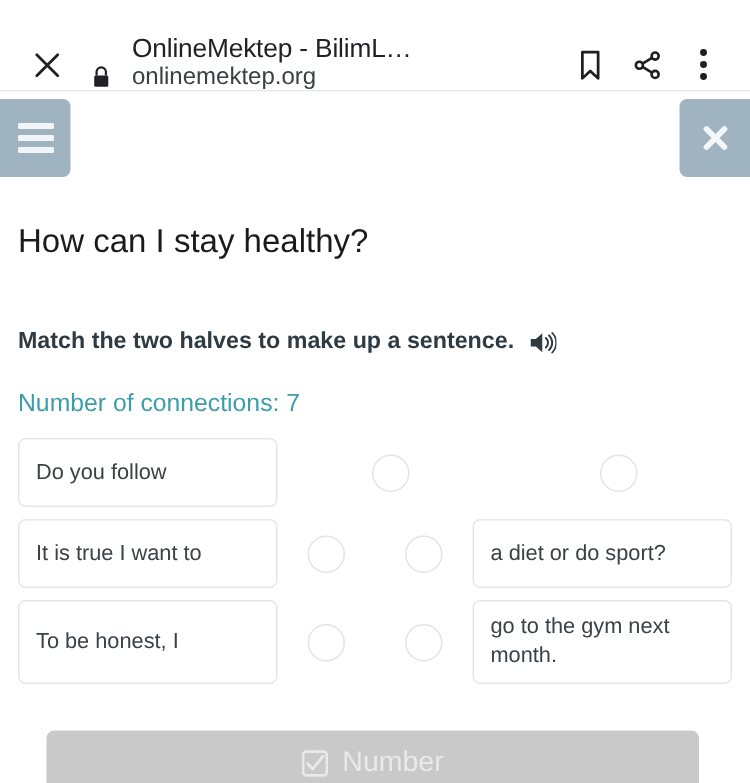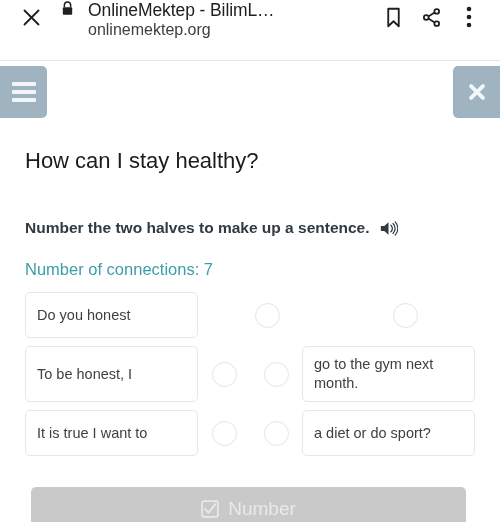--- a/index.html
+++ b/index.html
@@ -12,21 +12,21 @@
     font-family: "Liberation Sans", sans-serif;
   }
 
   
   .browser-bar {
     position: relative;
     height: 61px;
     background: #ffffff;
     border-bottom: 1px solid #e6e6e6;
     display: flex;
-    align-items: flex-start;
+    align-items: flex-end;
     padding: 0 14px;
   }
   .bb-close {
     width: 34px; height: 34px;
     flex: 0 0 34px;
     display: flex; align-items: center; justify-content: center;
     cursor: pointer;
   }
   .bb-lock {
     flex: 0 0 22px;
@@ -93,21 +93,21 @@
   .burger-lines { width: 24px; }
   .burger-lines i {
     display: block;
     height: 4px;
     background: #f2f5f7;
     border-radius: 1px;
     margin: 4px 0;
   }
 
   
-  .content { padding: 0 25px; }
+  .content { padding: 0 12px; }
 
   .q-title {
     font-size: 22px;
     color: #1b1b1b;
     line-height: 28px;
     font-weight: 400;
     margin-top: 24px;
   }
 
   .instruction-row {
@@ -263,65 +263,65 @@
       <path d="M5.5 5.5 L18.5 18.5 M18.5 5.5 L5.5 18.5" stroke="#f4f7f9" stroke-width="4.2" fill="none" stroke-linecap="round"></path>
     </svg>
   </button>
 </div>
 
 <div class="content">
 
   <h1 class="q-title">How can I stay healthy?</h1>
 
   <div class="instruction-row">
-    <div class="instruction">Number the two halves to make up a sentence.</div>
+    <div class="instruction">Match the two halves to make up a sentence.</div>
     <span class="speaker-icon">
       <svg width="19" height="17" viewBox="0 0 22 20">
         <path d="M2 7 H6 L11 2.6 V17.4 L6 13 H2 Z" fill="#2f3a42"></path>
         <path d="M13.8 6.2 a5 5 0 0 1 0 7.6" stroke="#2f3a42" stroke-width="1.5" fill="none" stroke-linecap="round"></path>
         <path d="M16.3 4.2 a8 8 0 0 1 0 11.6" stroke="#2f3a42" stroke-width="1.5" fill="none" stroke-linecap="round"></path>
         <path d="M18.8 2.3 a11 11 0 0 1 0 15.4" stroke="#2f3a42" stroke-width="1.3" fill="none" stroke-linecap="round"></path>
       </svg>
     </span>
   </div>
 
   <div class="connections">Number of connections: 7</div>
 
   <div class="match-area">
 
     <div class="match-row">
-      <div class="opt-box">Do you honest</div>
+      <div class="opt-box">Do you follow</div>
       <div class="dot-cell left-dot">
         <div class="dot"></div>
       </div>
       <div class="dot-cell right-dot">
         <div class="dot"></div>
       </div>
+    </div>
+
+    <div class="match-row">
+      <div class="opt-box">It is true I want to</div>
+      <div class="dot-cell left-dot">
+        <div class="dot"></div>
+      </div>
+      <div class="dot-cell right-dot">
+        <div class="dot"></div>
+      </div>
+      <div class="opt-box">a diet or do sport?</div>
     </div>
 
     <div class="match-row">
       <div class="opt-box">To be honest, I</div>
       <div class="dot-cell left-dot">
         <div class="dot"></div>
       </div>
       <div class="dot-cell right-dot">
         <div class="dot"></div>
       </div>
       <div class="opt-box">go to the gym next month.</div>
-    </div>
-
-    <div class="match-row">
-      <div class="opt-box">It is true I want to</div>
-      <div class="dot-cell left-dot">
-        <div class="dot"></div>
-      </div>
-      <div class="dot-cell right-dot">
-        <div class="dot"></div>
-      </div>
-      <div class="opt-box">a diet or do sport?</div>
     </div>
 
   </div>
 </div>
 
 <div class="check-wrap">
   <button class="check-btn">
     <span class="check-box-glyph">
       <svg width="18" height="18" viewBox="0 0 20 20">
         <rect x="1.2" y="1.2" width="17.6" height="17.6" rx="2.4" fill="none" stroke="#e9e9e9" stroke-width="1.9"></rect>

